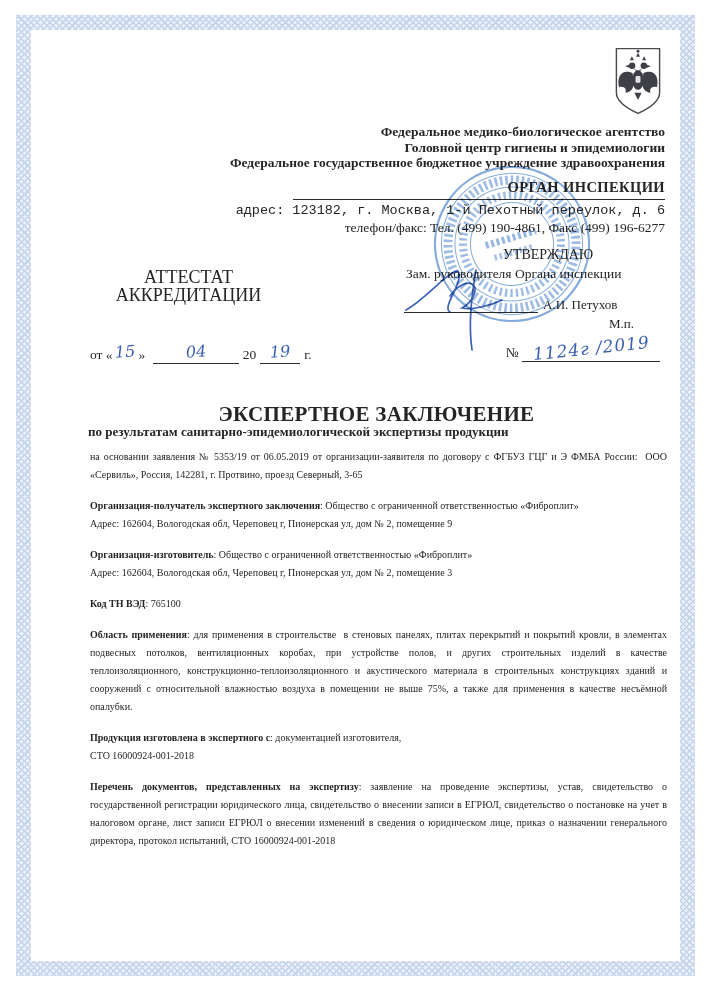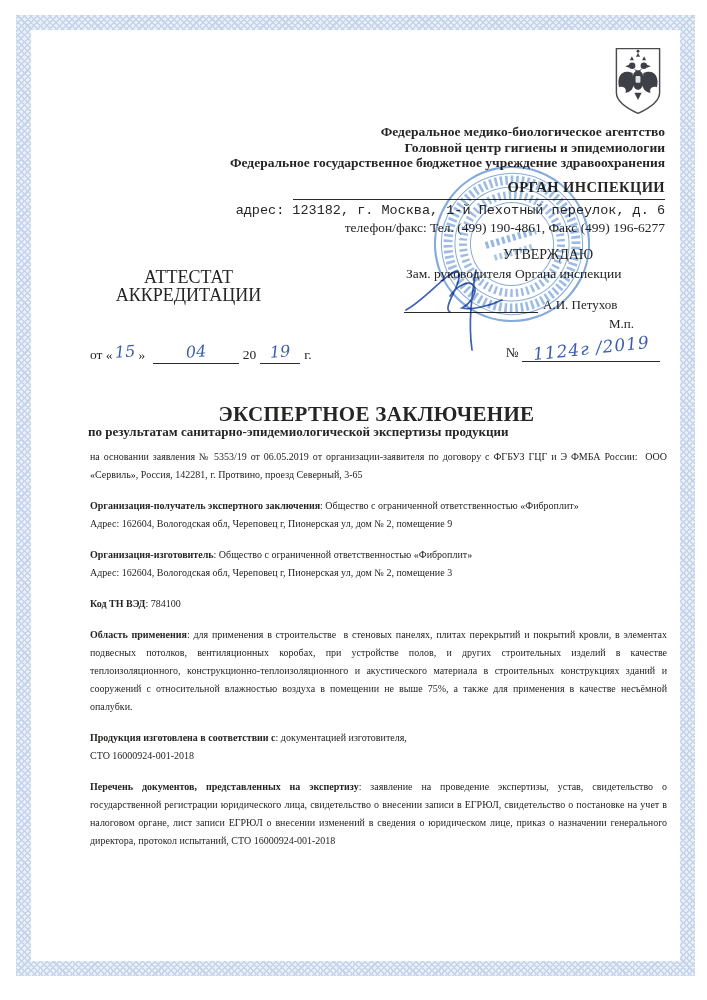--- a/index.html
+++ b/index.html
@@ -115,23 +115,23 @@
 
     <div class="doc-title">ЭКСПЕРТНОЕ ЗАКЛЮЧЕНИЕ</div>
     <div class="doc-subtitle">по результатам санитарно-эпидемиологической экспертизы продукции</div>
 
     <div class="body-text">
       <p class="justify"><b></b><span>на основании заявления № 5353/19 от 06.05.2019 от организации-заявителя по договору с ФГБУЗ ГЦГ и Э ФМБА России:  ООО «Сервиль», Россия, 142281, г. Протвино, проезд Северный, 3-65</span></p>
       <p><b>Организация-получатель экспертного заключения</b><span>: Общество с ограниченной ответственностью «Фиброплит»
 Адрес: 162604, Вологодская обл, Череповец г, Пионерская ул, дом № 2, помещение 9</span></p>
       <p><b>Организация-изготовитель</b><span>: Общество с ограниченной ответственностью «Фиброплит»
 Адрес: 162604, Вологодская обл, Череповец г, Пионерская ул, дом № 2, помещение 3</span></p>
-      <p><b>Код ТН ВЭД</b><span>: 784100</span></p>
+      <p><b>Код ТН ВЭД</b><span>: 765100</span></p>
       <p class="justify"><b>Область применения</b><span>: для применения в строительстве  в стеновых панелях, плитах перекрытий и покрытий кровли, в элементах подвесных потолков, вентиляционных коробах, при устройстве полов, и других строительных изделий в качестве теплоизоляционного, конструкционно-теплоизоляционного и акустического материала в строительных конструкциях зданий и сооружений с относительной влажностью воздуха в помещении не выше 75%, а также для применения в качестве несъёмной опалубки.</span></p>
-      <p><b>Продукция изготовлена в соответствии с</b><span>: документацией изготовителя,
+      <p><b>Продукция изготовлена в экспертного с</b><span>: документацией изготовителя,
 СТО 16000924-001-2018</span></p>
       <p class="justify"><b>Перечень документов, представленных на экспертизу</b><span>: заявление на проведение экспертизы, устав, свидетельство о государственной регистрации юридического лица, свидетельство о внесении записи в ЕГРЮЛ, свидетельство о постановке на учет в налоговом органе, лист записи ЕГРЮЛ о внесении изменений в сведения о юридическом лице, приказ о назначении генерального директора, протокол испытаний, СТО 16000924-001-2018</span></p>
     </div>
 
     <div class="stamp">
       <svg width="164" height="164" viewBox="0 0 164 164">
         <g fill="none" stroke="#6f9cd4" transform="rotate(-12 82 82)">
           <circle cx="82" cy="82" r="77" stroke-width="2.2"></circle>
           <circle cx="82" cy="82" r="70.5" stroke-width="1"></circle>
           <circle cx="82" cy="82" r="64" stroke-width="9" stroke-dasharray="2.6 2.8" opacity="0.8"></circle>

